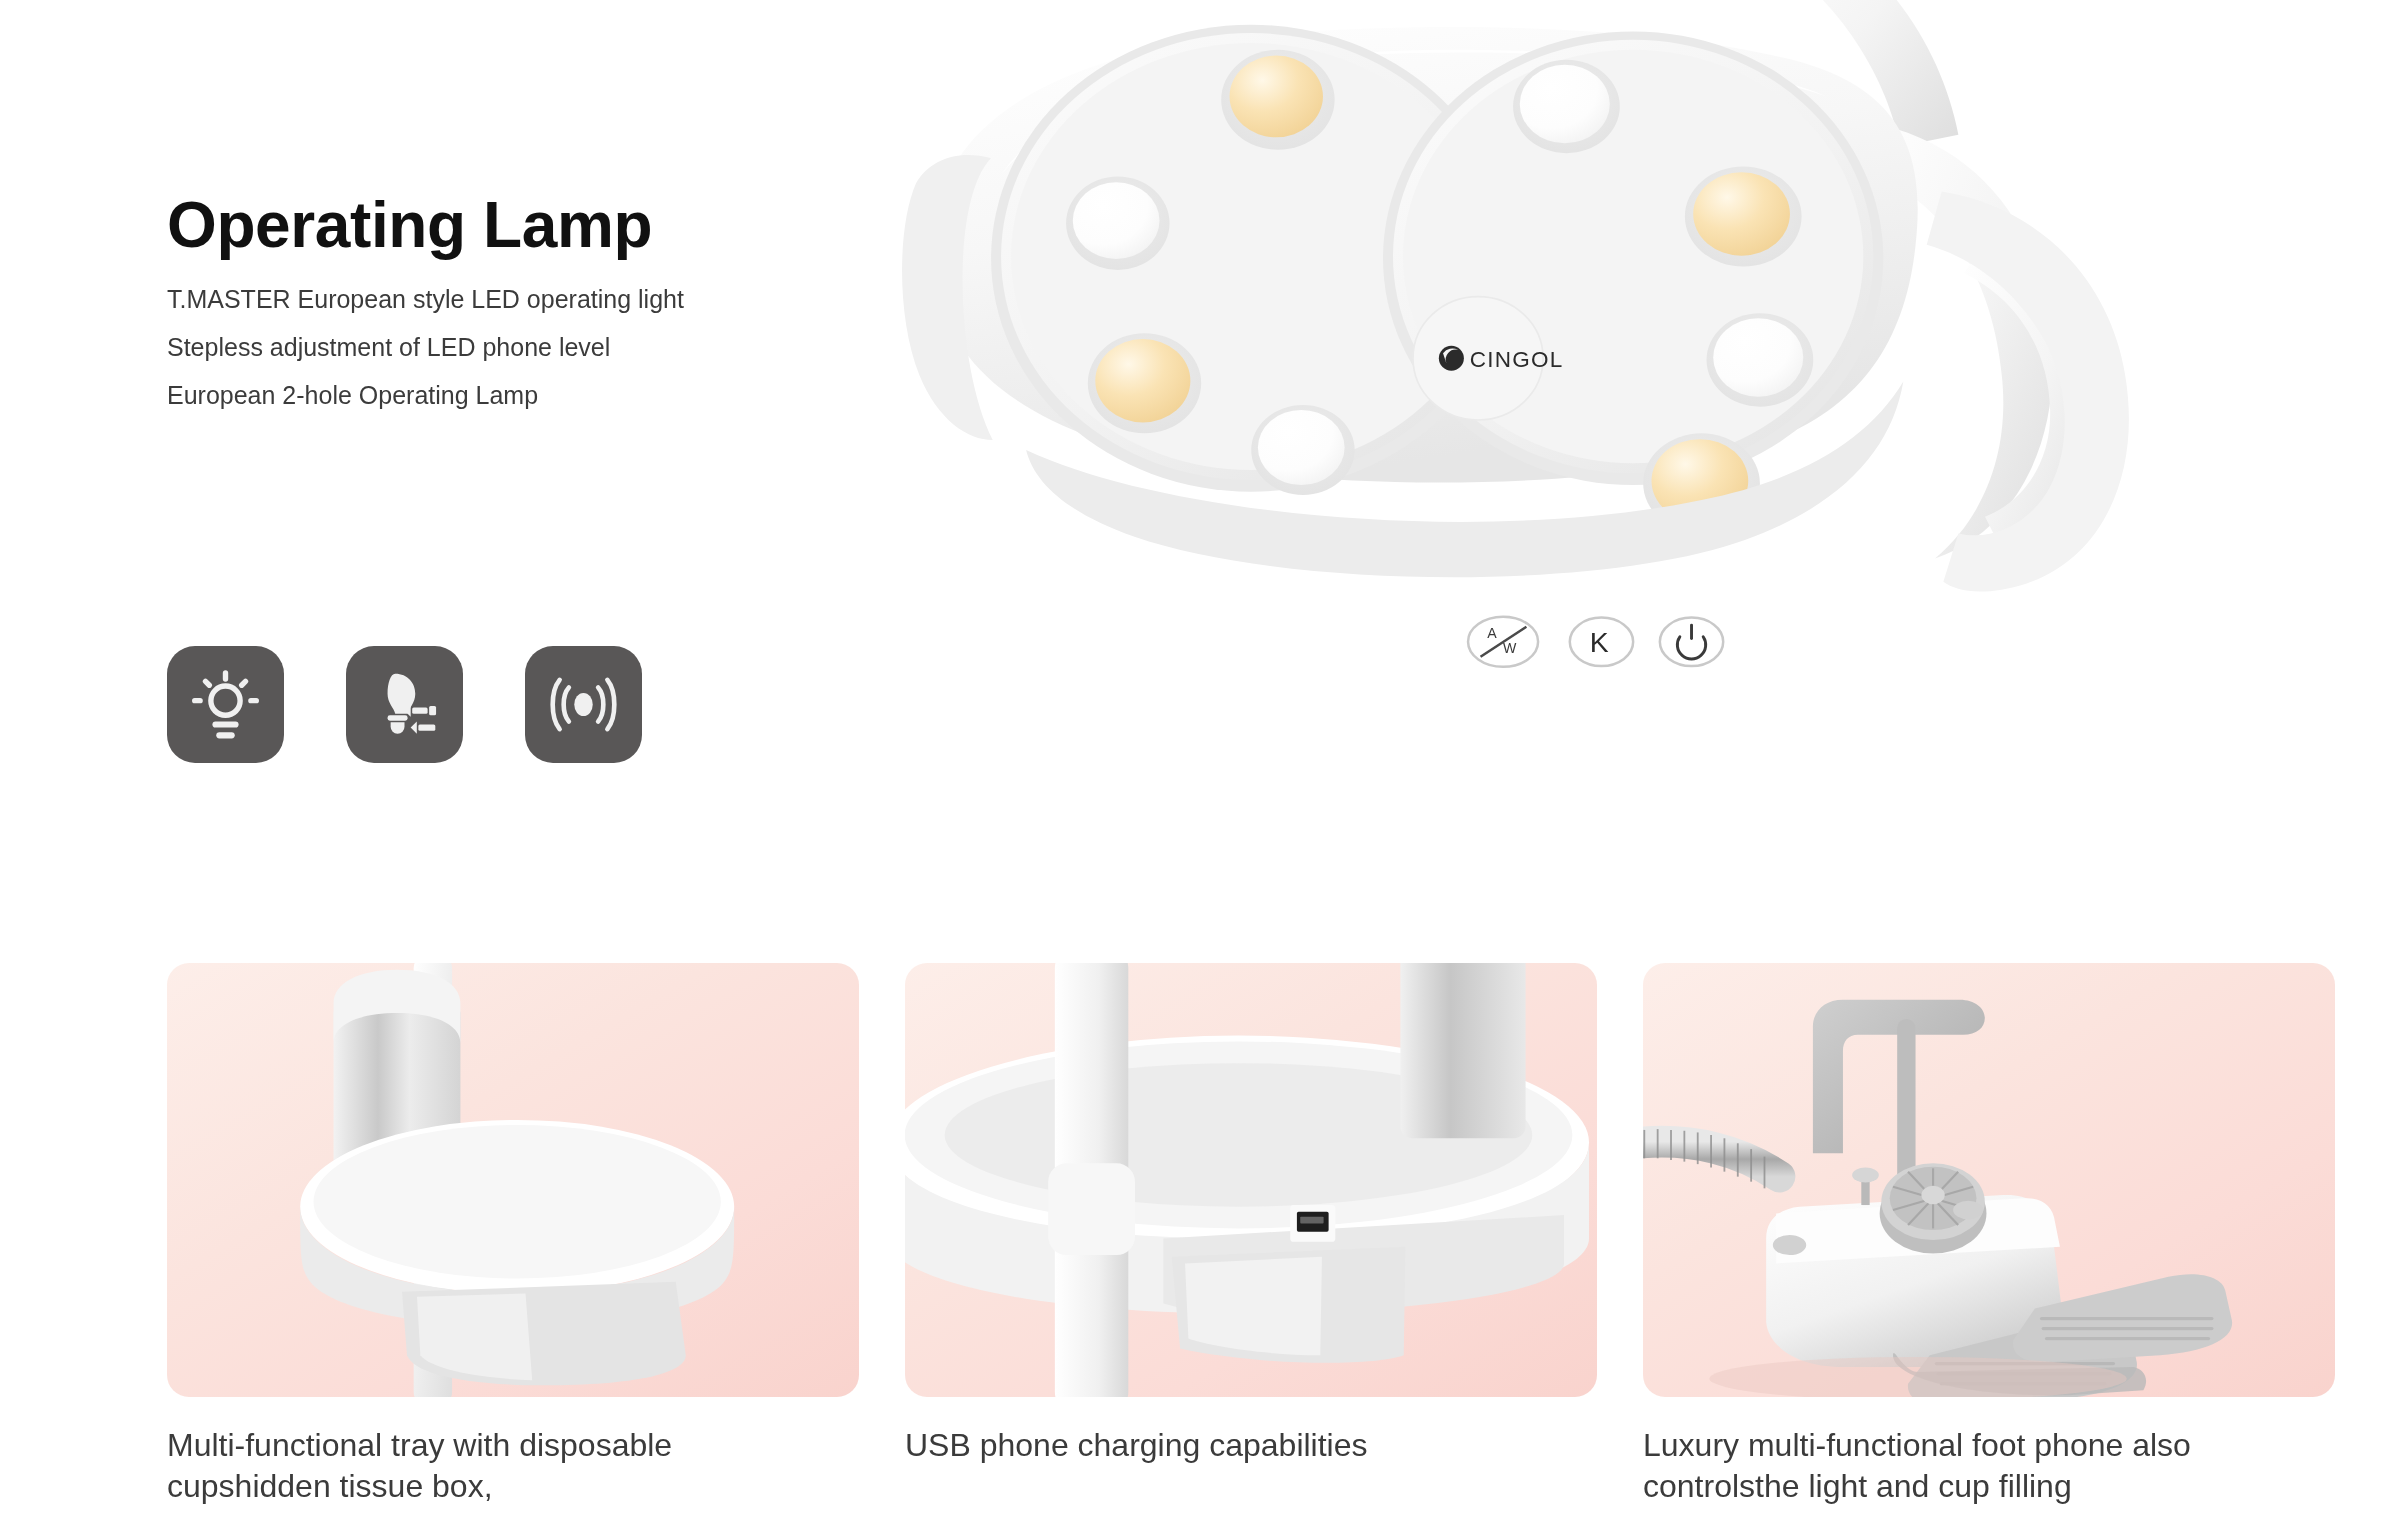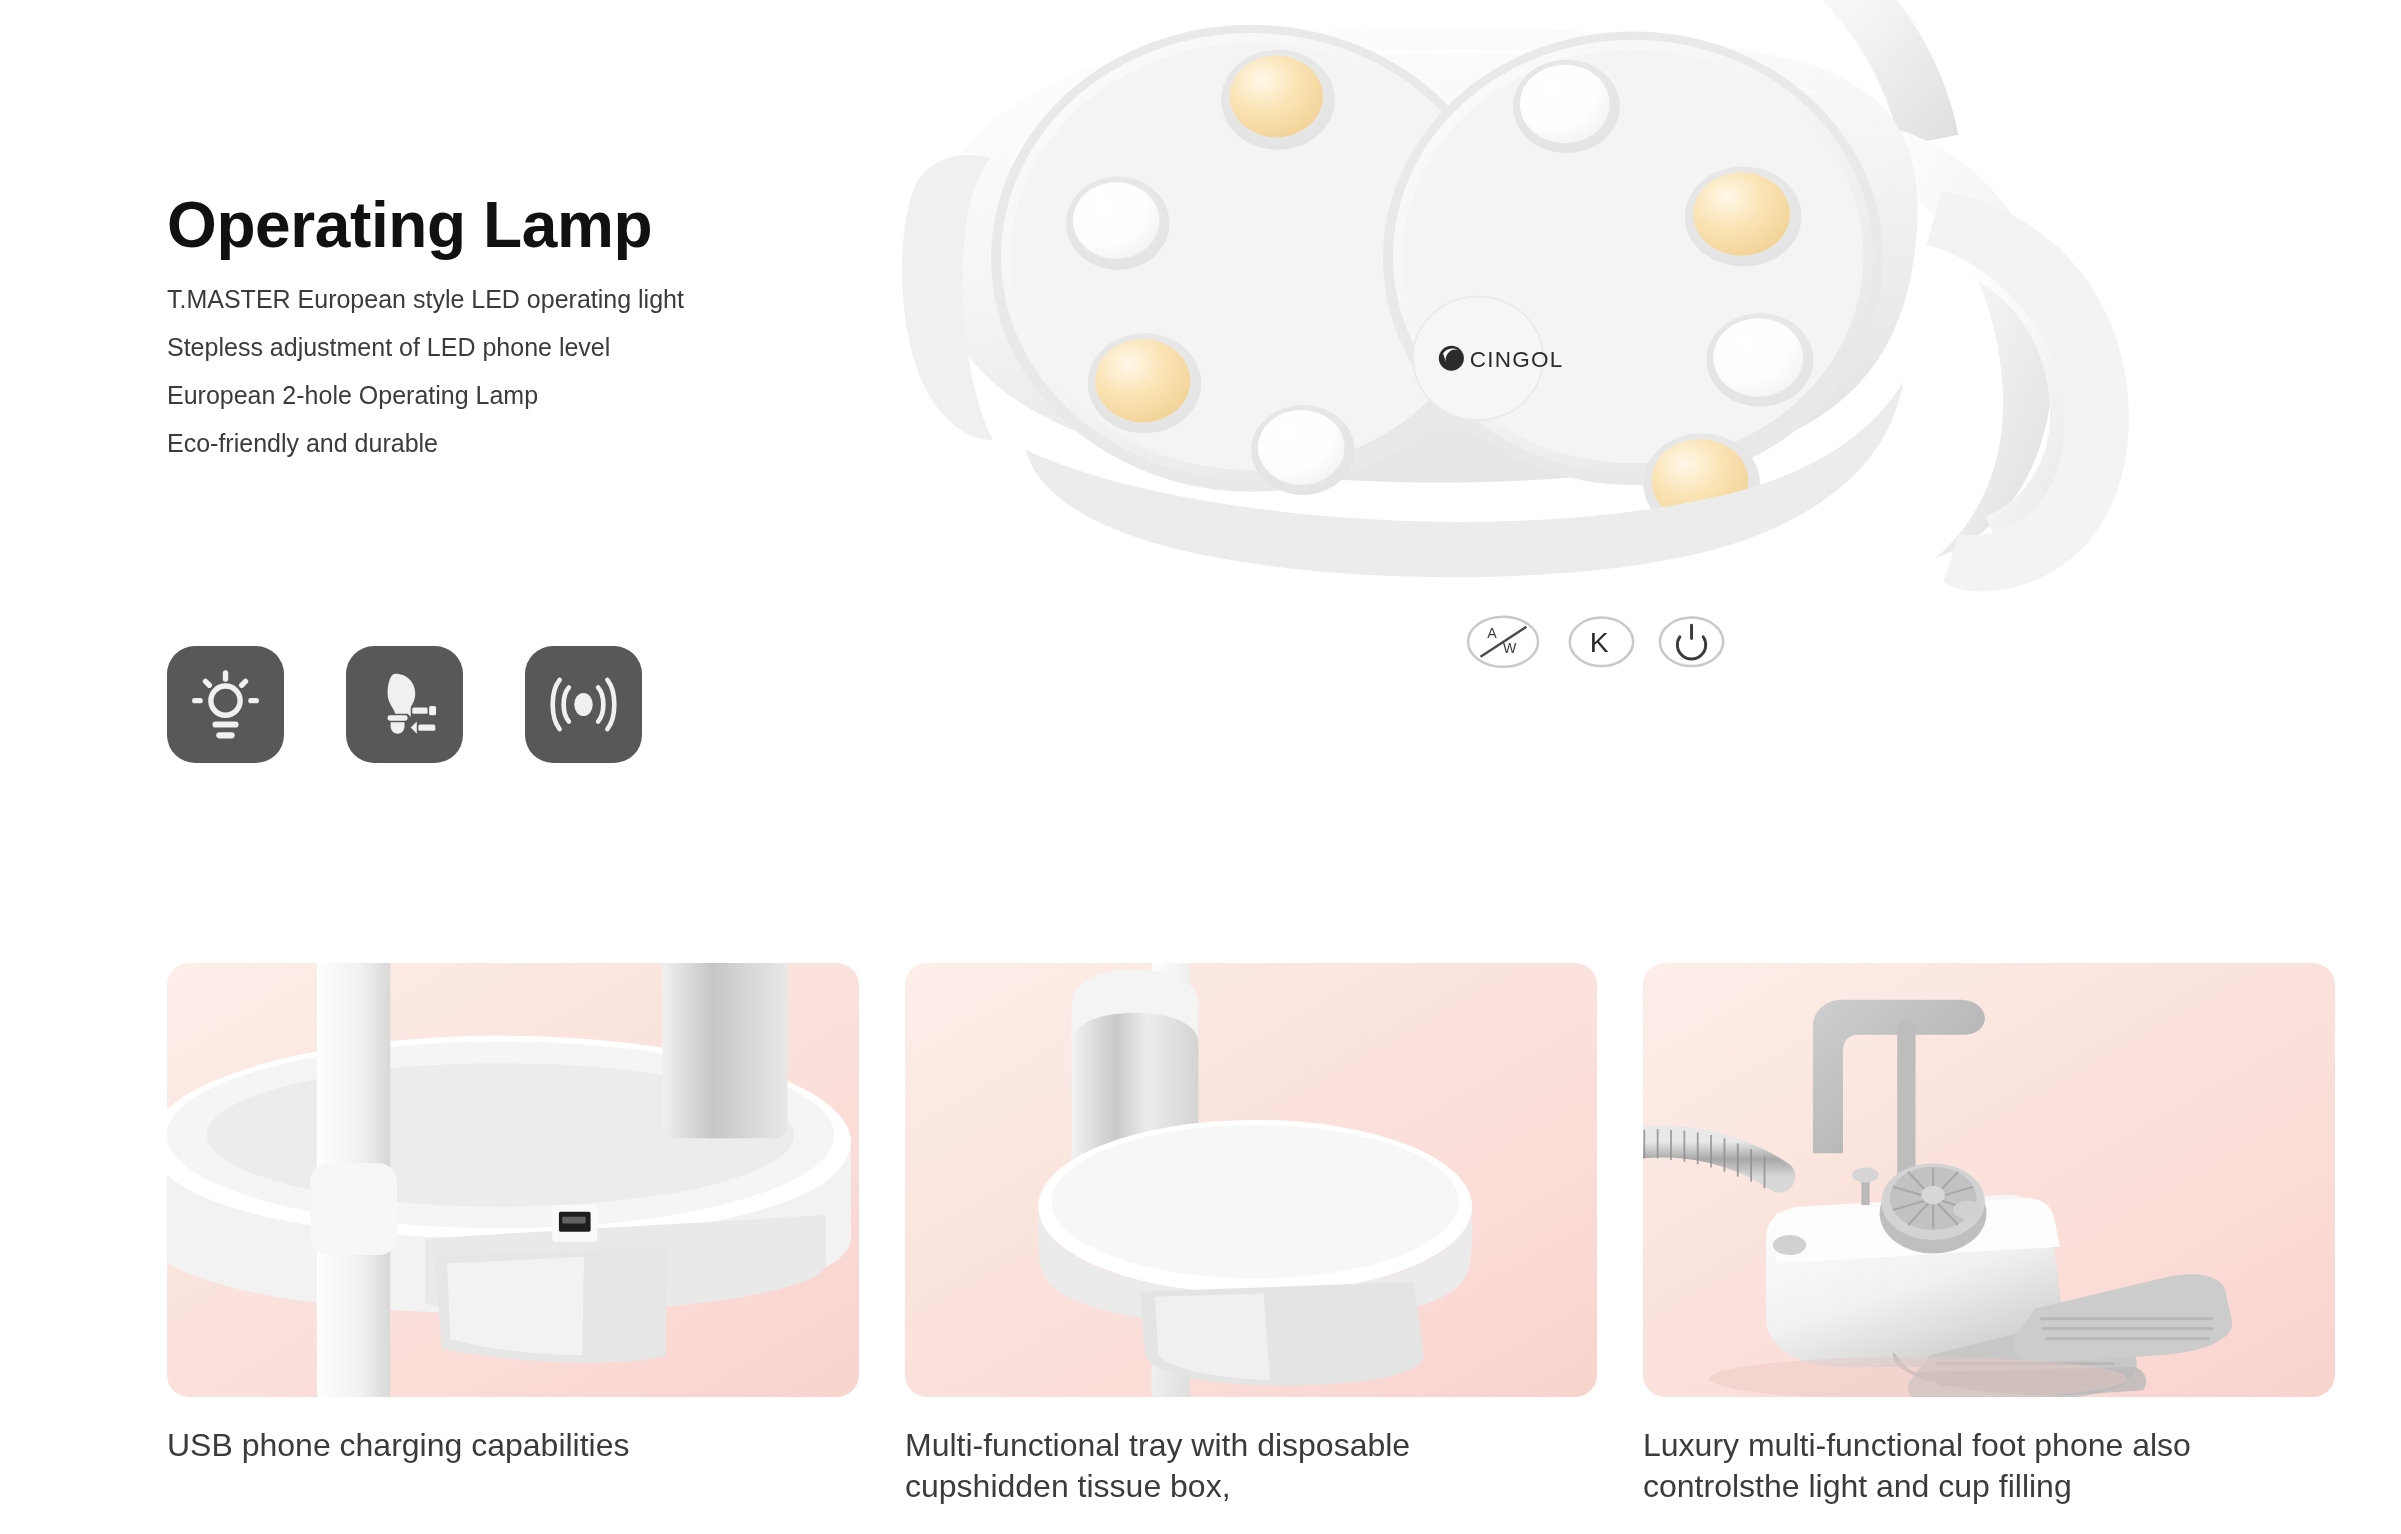--- a/index.html
+++ b/index.html
@@ -54,21 +54,20 @@
 <body>
 
 <div class="page">
 
   <div class="info-block">
     <h1 class="title">Operating Lamp</h1>
     <ul class="feature-list">
       <li class="feature-item">T.MASTER European style LED operating light</li>
       <li class="feature-item">Stepless adjustment of LED phone level</li>
       <li class="feature-item">European 2-hole Operating Lamp</li>
-      <li class="feature-item">Eco-friendly and durable</li>
     </ul>
   </div>
 
   <div class="icon-row">
 
     <div class="feature-icon">
       <svg viewBox="0 0 100 100" width="77" height="77" aria-hidden="true">
         <g fill="none" stroke="#f0f0f0" stroke-width="7" stroke-linecap="round">
           <circle cx="50" cy="45" r="19"></circle>
           <line x1="50" y1="9" x2="50" y2="17"></line>
@@ -232,61 +231,20 @@
       </g>
     </svg>
   </div>
 
   <div class="cards">
 
     <div class="card">
       <div class="card-photo">
         <svg viewBox="0 0 830 520" preserveAspectRatio="xMidYMid slice" aria-hidden="true">
           <defs>
-            <linearGradient id="wh2" x1="0" y1="0" x2="1" y2="0">
-              <stop offset="0" stop-color="#ffffff"></stop>
-                <stop offset="0.6" stop-color="#f0f0f0"></stop>
-              <stop offset="1" stop-color="#d8d8d8"></stop>
-            </linearGradient>
-            <linearGradient id="metal2" x1="0" y1="0" x2="1" y2="0">
-              <stop offset="0" stop-color="#f0f0f0"></stop>
-                <stop offset="0.4" stop-color="#c6c6c6"></stop>
-              <stop offset="1" stop-color="#e8e8e8"></stop>
-            </linearGradient>
-          </defs>
-
-          <ellipse cx="400" cy="215" rx="420" ry="128" fill="#ffffff"></ellipse>
-          <ellipse cx="400" cy="206" rx="400" ry="112" fill="#f5f5f5"></ellipse>
-          <ellipse cx="400" cy="206" rx="352" ry="86" fill="#ececec"></ellipse>
-
-          <path d="M-20 215 L-20 330 C-20 380 160 420 400 420 C640 420 820 380 820 330
-                   L820 215 C820 286 640 330 400 330 C160 330 -20 286 -20 215 Z" fill="#f2f2f2"></path>
-
-          <path d="M310 330 L790 302 L790 360 C790 392 620 420 400 420 C360 420 330 414 310 408 Z" fill="#e9e9e9"></path>
-
-          <rect x="180" y="-20" width="88" height="560" rx="26" fill="url(#wh2)"></rect>
-          <rect x="172" y="240" width="104" height="110" rx="22" fill="#f7f7f7"></rect>
-
-          <rect x="594" y="-20" width="150" height="230" rx="14" fill="url(#metal2)"></rect>
-
-          <rect x="462" y="290" width="54" height="44" rx="4" fill="#fafafa"></rect>
-          <rect x="470" y="298" width="38" height="24" rx="2" fill="#1e1e1e"></rect>
-          <rect x="474" y="304" width="28" height="8" rx="1" fill="#636363"></rect>
-
-          <path d="M320 352 L600 340 L598 470 C560 484 420 482 330 462 Z" fill="#e6e6e6"></path>
-          <path d="M336 360 L500 352 L498 470 C430 470 360 458 340 450 Z" fill="#f2f2f2"></path>
-        </svg>
-      </div>
-      <div class="card-caption">USB phone charging capabilities</div>
-    </div>
-
-    <div class="card">
-      <div class="card-photo">
-        <svg viewBox="0 0 830 520" preserveAspectRatio="xMidYMid slice" aria-hidden="true">
-          <defs>
             <linearGradient id="wh1" x1="0" y1="0" x2="1" y2="1">
               <stop offset="0" stop-color="#ffffff"></stop>
                 <stop offset="1" stop-color="#dedede"></stop>
             </linearGradient>
             <linearGradient id="cupG" x1="0" y1="0" x2="1" y2="0">
               <stop offset="0" stop-color="#f2f2f2"></stop>
                 <stop offset="0.35" stop-color="#c9c9c9"></stop>
               <stop offset="0.6" stop-color="#ececec"></stop>
                 <stop offset="1" stop-color="#d4d4d4"></stop>
             </linearGradient>
@@ -303,20 +261,61 @@
           <path d="M160 292 C160 350 160 366 172 382 C196 414 300 436 420 436
                    C540 436 644 414 668 382 C680 366 680 350 680 292
                    C680 350 568 396 420 396 C272 396 160 350 160 292 Z" fill="#ebebeb"></path>
 
           <path d="M282 394 L610 382 L622 470 C622 492 560 506 452 506
                    C356 506 296 492 288 470 Z" fill="#e4e4e4"></path>
           <path d="M300 400 L430 396 L438 500 C382 498 318 488 304 470 Z" fill="#f0f0f0"></path>
         </svg>
       </div>
       <div class="card-caption">Multi-functional tray with disposable cupshidden tissue box,</div>
+    </div>
+
+    <div class="card">
+      <div class="card-photo">
+        <svg viewBox="0 0 830 520" preserveAspectRatio="xMidYMid slice" aria-hidden="true">
+          <defs>
+            <linearGradient id="wh2" x1="0" y1="0" x2="1" y2="0">
+              <stop offset="0" stop-color="#ffffff"></stop>
+                <stop offset="0.6" stop-color="#f0f0f0"></stop>
+              <stop offset="1" stop-color="#d8d8d8"></stop>
+            </linearGradient>
+            <linearGradient id="metal2" x1="0" y1="0" x2="1" y2="0">
+              <stop offset="0" stop-color="#f0f0f0"></stop>
+                <stop offset="0.4" stop-color="#c6c6c6"></stop>
+              <stop offset="1" stop-color="#e8e8e8"></stop>
+            </linearGradient>
+          </defs>
+
+          <ellipse cx="400" cy="215" rx="420" ry="128" fill="#ffffff"></ellipse>
+          <ellipse cx="400" cy="206" rx="400" ry="112" fill="#f5f5f5"></ellipse>
+          <ellipse cx="400" cy="206" rx="352" ry="86" fill="#ececec"></ellipse>
+
+          <path d="M-20 215 L-20 330 C-20 380 160 420 400 420 C640 420 820 380 820 330
+                   L820 215 C820 286 640 330 400 330 C160 330 -20 286 -20 215 Z" fill="#f2f2f2"></path>
+
+          <path d="M310 330 L790 302 L790 360 C790 392 620 420 400 420 C360 420 330 414 310 408 Z" fill="#e9e9e9"></path>
+
+          <rect x="180" y="-20" width="88" height="560" rx="26" fill="url(#wh2)"></rect>
+          <rect x="172" y="240" width="104" height="110" rx="22" fill="#f7f7f7"></rect>
+
+          <rect x="594" y="-20" width="150" height="230" rx="14" fill="url(#metal2)"></rect>
+
+          <rect x="462" y="290" width="54" height="44" rx="4" fill="#fafafa"></rect>
+          <rect x="470" y="298" width="38" height="24" rx="2" fill="#1e1e1e"></rect>
+          <rect x="474" y="304" width="28" height="8" rx="1" fill="#636363"></rect>
+
+          <path d="M320 352 L600 340 L598 470 C560 484 420 482 330 462 Z" fill="#e6e6e6"></path>
+          <path d="M336 360 L500 352 L498 470 C430 470 360 458 340 450 Z" fill="#f2f2f2"></path>
+        </svg>
+      </div>
+      <div class="card-caption">USB phone charging capabilities</div>
     </div>
 
     <div class="card">
       <div class="card-photo">
         <svg viewBox="0 0 830 520" preserveAspectRatio="xMidYMid slice" aria-hidden="true">
           <defs>
             <linearGradient id="gry3" x1="0" y1="0" x2="1" y2="1">
               <stop offset="0" stop-color="#cfcfcf"></stop>
                 <stop offset="1" stop-color="#a9a9a9"></stop>
             </linearGradient>

